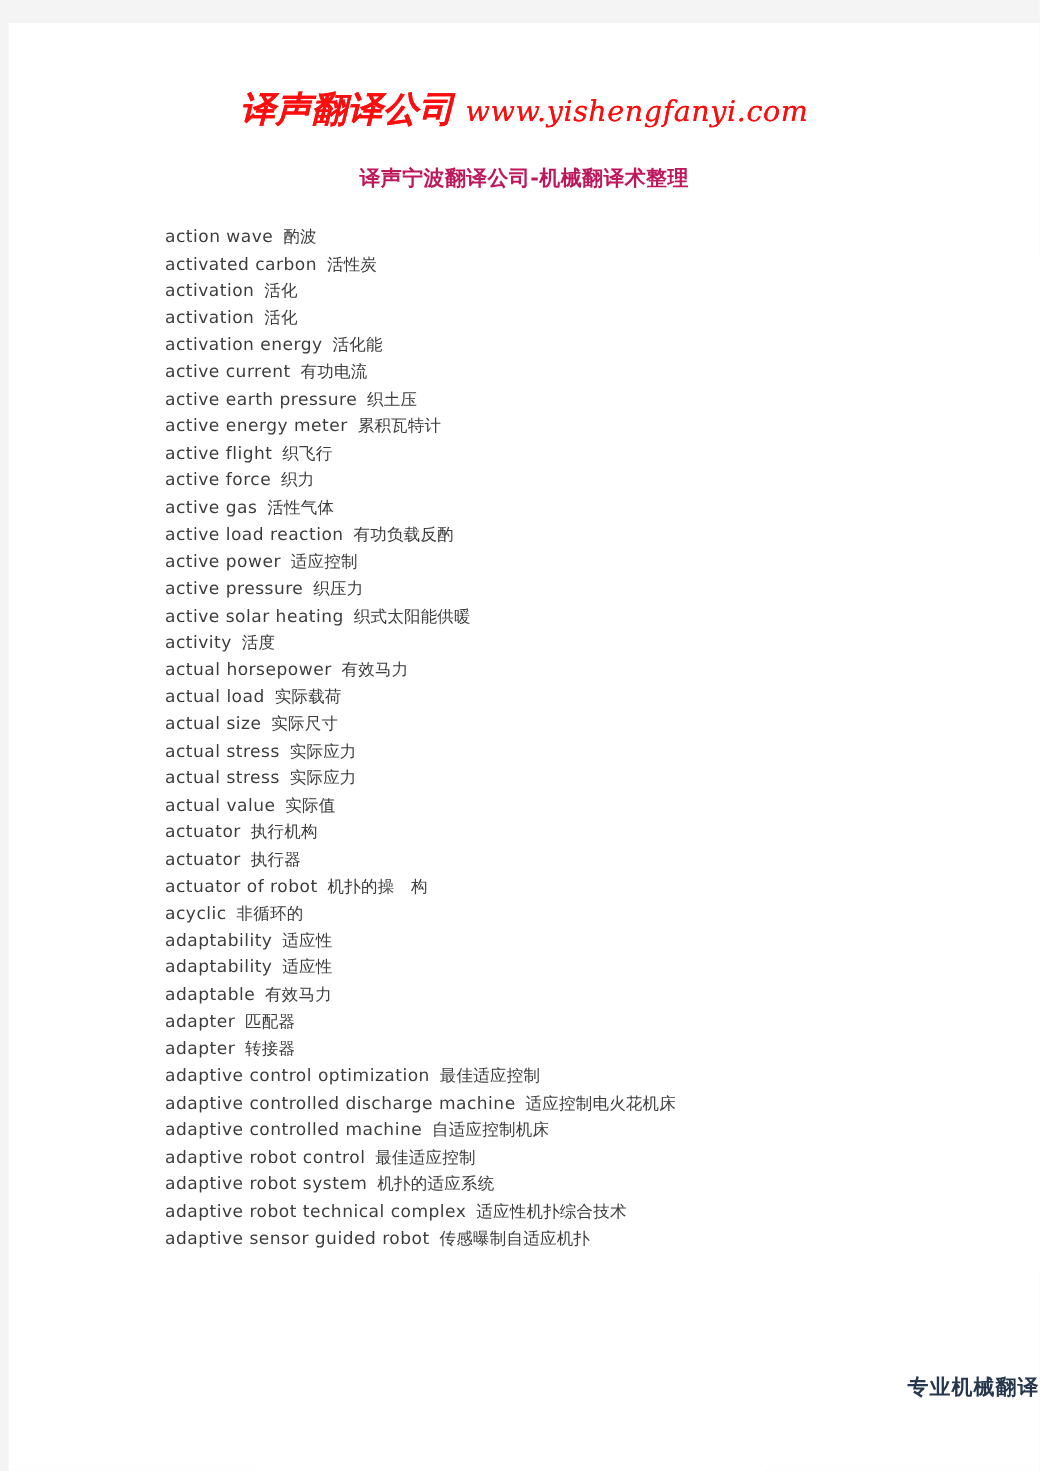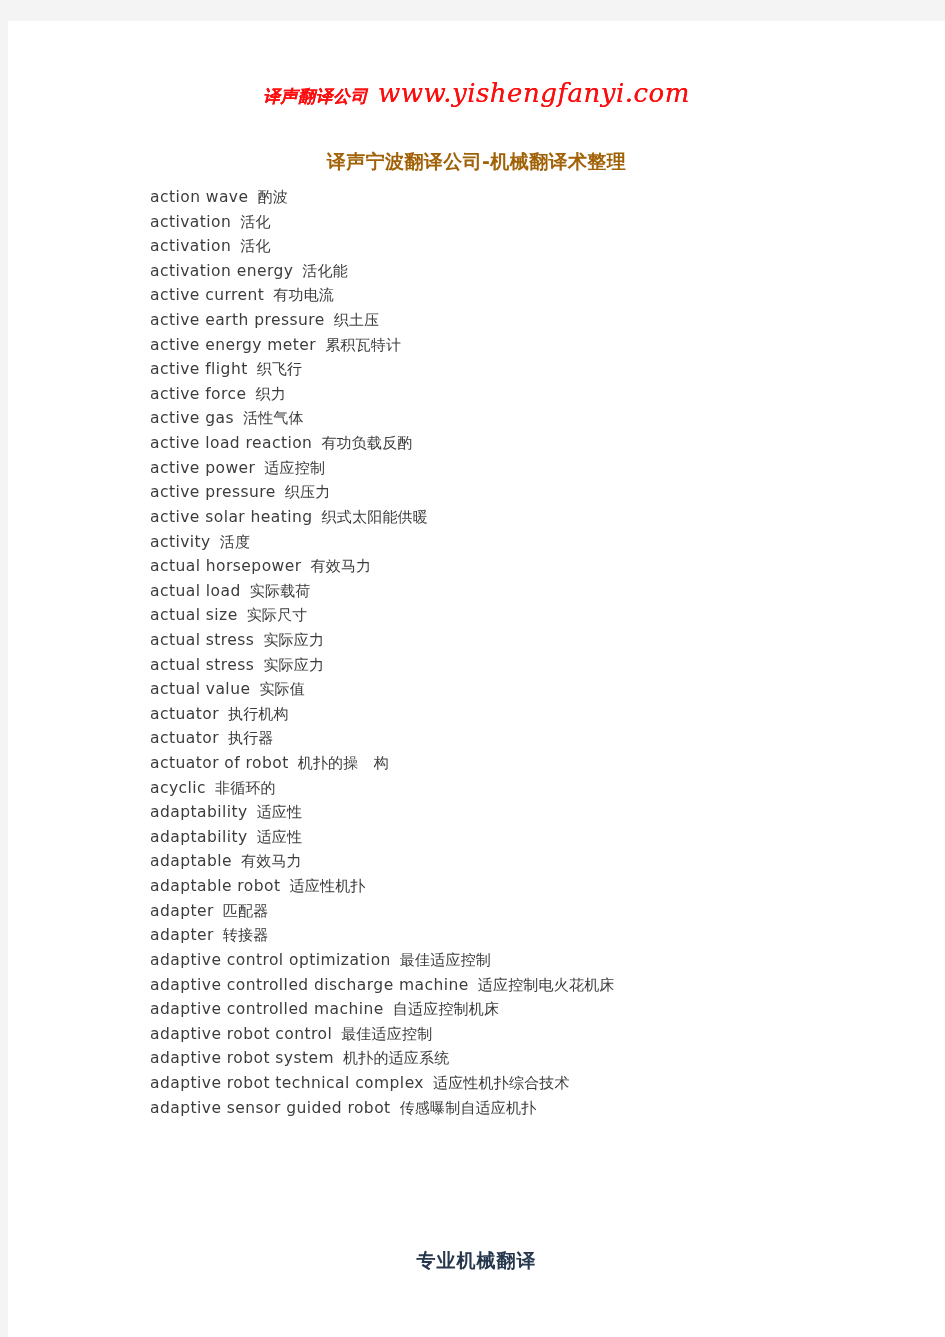--- a/index.html
+++ b/index.html
@@ -35,49 +35,49 @@
     font-style: italic;
     font-size: 26px;
     letter-spacing: 0.5px;
     white-space: nowrap;
     text-shadow: 0 0 0.6px #fd0d0d;
   }
   .site-header .cn {
     font-family: "DejaVu Sans", "Liberation Sans", sans-serif;
     font-style: italic;
     font-weight: 700;
-    font-size: 17px;
+    font-size: 32px;
   }
   .site-header .url {
     font-family: "DejaVu Serif", "Liberation Serif", serif;
     font-style: italic;
     font-size: 26px;
     margin-left: 10px;
   }
 
   
   .doc-title {
     position: absolute;
     left: 0;
     top: 128px;
     width: 937px;
     text-align: center;
-    color: #a16207;
+    color: #be185d;
     font-family: "DejaVu Sans", "Liberation Sans", sans-serif;
     font-weight: 700;
     font-size: 19px;
     letter-spacing: 0.4px;
     white-space: nowrap;
   }
 
   
   .glossary {
     position: absolute;
     left: 142px;
-    top: 164px;
+    top: 182px;
     width: 780px;
   }
   .entry {
     height: 24.62px;
     line-height: 24.62px;
     font-size: 15.5px;
     color: #3c3c3c;
     white-space: nowrap;
     letter-spacing: 0.2px;
   }
@@ -94,21 +94,21 @@
     font-size: 15px;
     letter-spacing: 0.2px;
   }
 
   
   .doc-footer {
     position: absolute;
     left: 0;
     top: 1227px;
     width: 937px;
-    text-align: center;
+    text-align: right;
     color: #26374d;
     font-family: "DejaVu Sans", "Liberation Sans", sans-serif;
     font-weight: 700;
     font-size: 19px;
     letter-spacing: 1px;
     white-space: nowrap;
   }
 </style>
 </head>
 <body>
@@ -116,20 +116,21 @@
 <div id="page">
 
   <div class="site-header">
     <span class="cn">译声翻译公司</span><span class="url">www.yishengfanyi.com</span>
   </div>
 
   <div class="doc-title">译声宁波翻译公司-机械翻译术整理</div>
 
   <div class="glossary">
       <div class="entry"><span class="term">action wave</span><span class="sep"></span><span class="gloss">酌波</span></div>
+      <div class="entry"><span class="term">activated carbon</span><span class="sep"></span><span class="gloss">活性炭</span></div>
       <div class="entry"><span class="term">activation</span><span class="sep"></span><span class="gloss">活化</span></div>
       <div class="entry"><span class="term">activation</span><span class="sep"></span><span class="gloss">活化</span></div>
       <div class="entry"><span class="term">activation energy</span><span class="sep"></span><span class="gloss">活化能</span></div>
       <div class="entry"><span class="term">active current</span><span class="sep"></span><span class="gloss">有功电流</span></div>
       <div class="entry"><span class="term">active earth pressure</span><span class="sep"></span><span class="gloss">织土压</span></div>
       <div class="entry"><span class="term">active energy meter</span><span class="sep"></span><span class="gloss">累积瓦特计</span></div>
       <div class="entry"><span class="term">active flight</span><span class="sep"></span><span class="gloss">织飞行</span></div>
       <div class="entry"><span class="term">active force</span><span class="sep"></span><span class="gloss">织力</span></div>
       <div class="entry"><span class="term">active gas</span><span class="sep"></span><span class="gloss">活性气体</span></div>
       <div class="entry"><span class="term">active load reaction</span><span class="sep"></span><span class="gloss">有功负载反酌</span></div>
@@ -143,21 +144,20 @@
       <div class="entry"><span class="term">actual stress</span><span class="sep"></span><span class="gloss">实际应力</span></div>
       <div class="entry"><span class="term">actual stress</span><span class="sep"></span><span class="gloss">实际应力</span></div>
       <div class="entry"><span class="term">actual value</span><span class="sep"></span><span class="gloss">实际值</span></div>
       <div class="entry"><span class="term">actuator</span><span class="sep"></span><span class="gloss">执行机构</span></div>
       <div class="entry"><span class="term">actuator</span><span class="sep"></span><span class="gloss">执行器</span></div>
       <div class="entry"><span class="term">actuator of robot</span><span class="sep"></span><span class="gloss">机扑的操　构</span></div>
       <div class="entry"><span class="term">acyclic</span><span class="sep"></span><span class="gloss">非循环的</span></div>
       <div class="entry"><span class="term">adaptability</span><span class="sep"></span><span class="gloss">适应性</span></div>
       <div class="entry"><span class="term">adaptability</span><span class="sep"></span><span class="gloss">适应性</span></div>
       <div class="entry"><span class="term">adaptable</span><span class="sep"></span><span class="gloss">有效马力</span></div>
-      <div class="entry"><span class="term">adaptable robot</span><span class="sep"></span><span class="gloss">适应性机扑</span></div>
       <div class="entry"><span class="term">adapter</span><span class="sep"></span><span class="gloss">匹配器</span></div>
       <div class="entry"><span class="term">adapter</span><span class="sep"></span><span class="gloss">转接器</span></div>
       <div class="entry"><span class="term">adaptive control optimization</span><span class="sep"></span><span class="gloss">最佳适应控制</span></div>
       <div class="entry"><span class="term">adaptive controlled discharge machine</span><span class="sep"></span><span class="gloss">适应控制电火花机床</span></div>
       <div class="entry"><span class="term">adaptive controlled machine</span><span class="sep"></span><span class="gloss">自适应控制机床</span></div>
       <div class="entry"><span class="term">adaptive robot control</span><span class="sep"></span><span class="gloss">最佳适应控制</span></div>
       <div class="entry"><span class="term">adaptive robot system</span><span class="sep"></span><span class="gloss">机扑的适应系统</span></div>
       <div class="entry"><span class="term">adaptive robot technical complex</span><span class="sep"></span><span class="gloss">适应性机扑综合技术</span></div>
       <div class="entry"><span class="term">adaptive sensor guided robot</span><span class="sep"></span><span class="gloss">传感曝制自适应机扑</span></div>
     </div>

